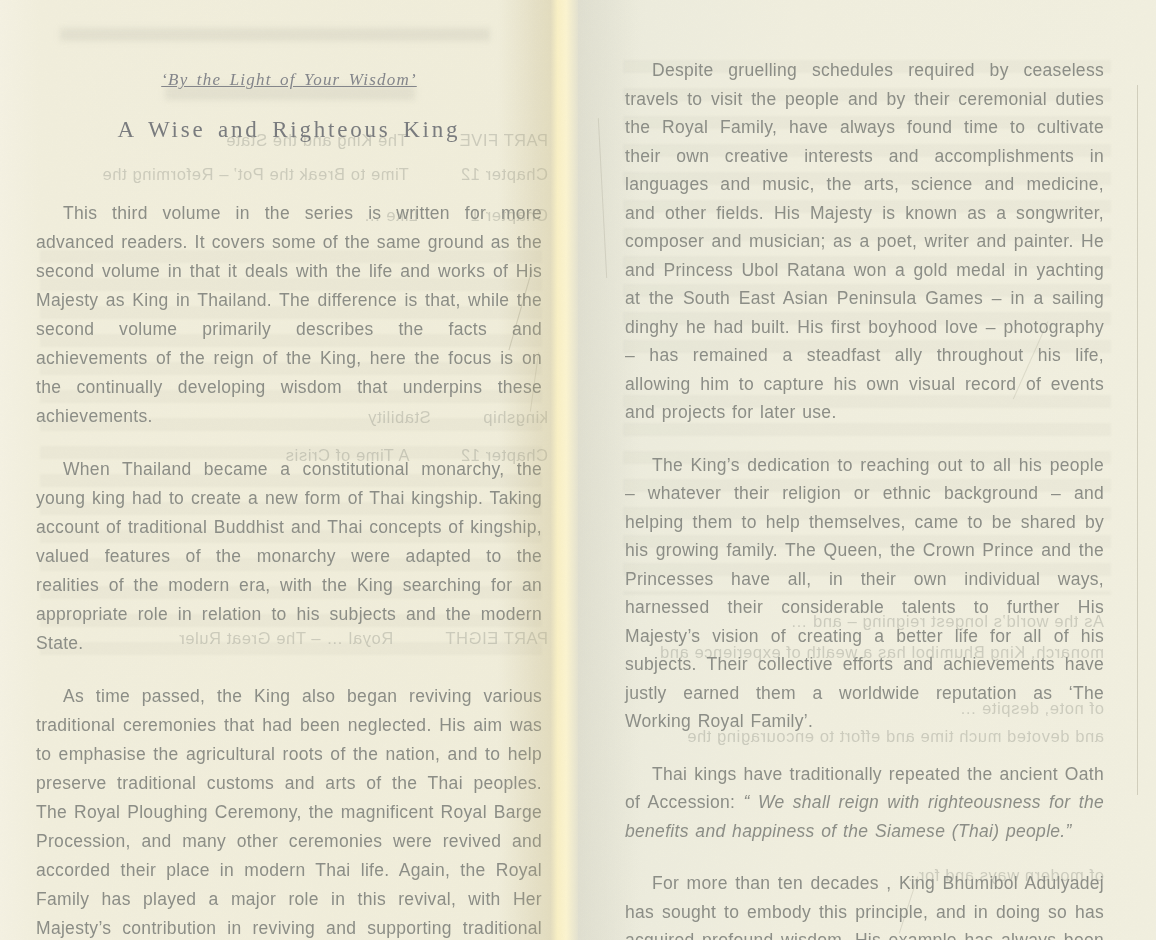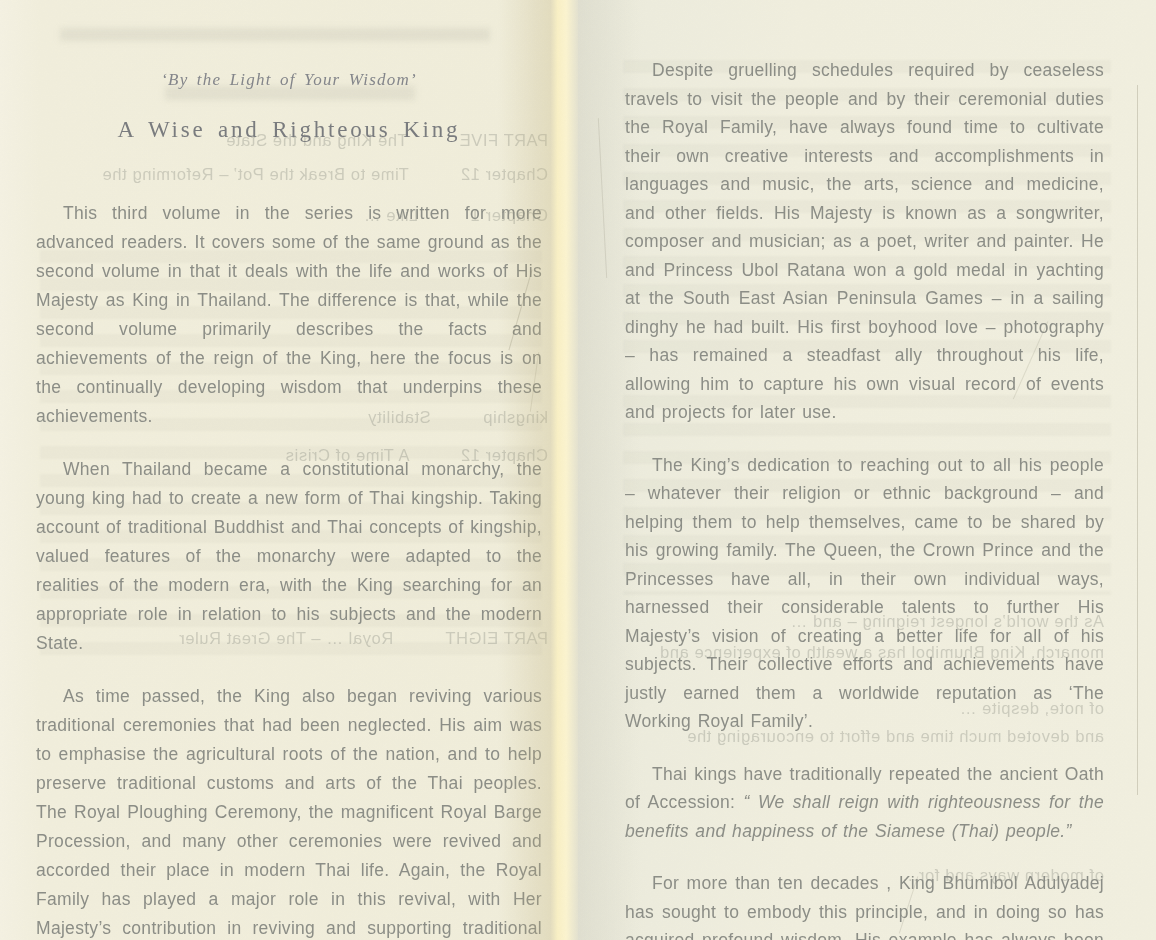--- a/index.html
+++ b/index.html
@@ -27,21 +27,21 @@
   .content-left{padding:70px 36px 0 36px;}
   .content-right{padding:56px 52px 0 47px;}
   .content p{
     margin:0 0 24px 0;font-size:17.5px;line-height:29px;text-align:justify;
     text-indent:27px;letter-spacing:0.3px;word-spacing:1.5px;
   }
   .content-right p{line-height:28.5px;}
   .epigraph{
     font-family:"Liberation Serif","DejaVu Serif",serif;font-style:italic;
     font-size:17px;letter-spacing:1.2px;word-spacing:3px;text-align:center;
-    color:#83858a;margin:0 0 27px 0;
+    color:#83858a;margin:0 0 27px 0;text-decoration:underline;
   }
   .title{
     font-family:"Liberation Serif","DejaVu Serif",serif;font-weight:normal;
     font-size:23px;letter-spacing:2.8px;word-spacing:4px;text-align:center;
     color:#797b7e;margin:0 0 56px 0;
   }
   .heading{
     font-weight:normal;font-size:16.5px;letter-spacing:3px;text-align:center;
     color:#888a8c;margin:0 0 32px 0;
   }

